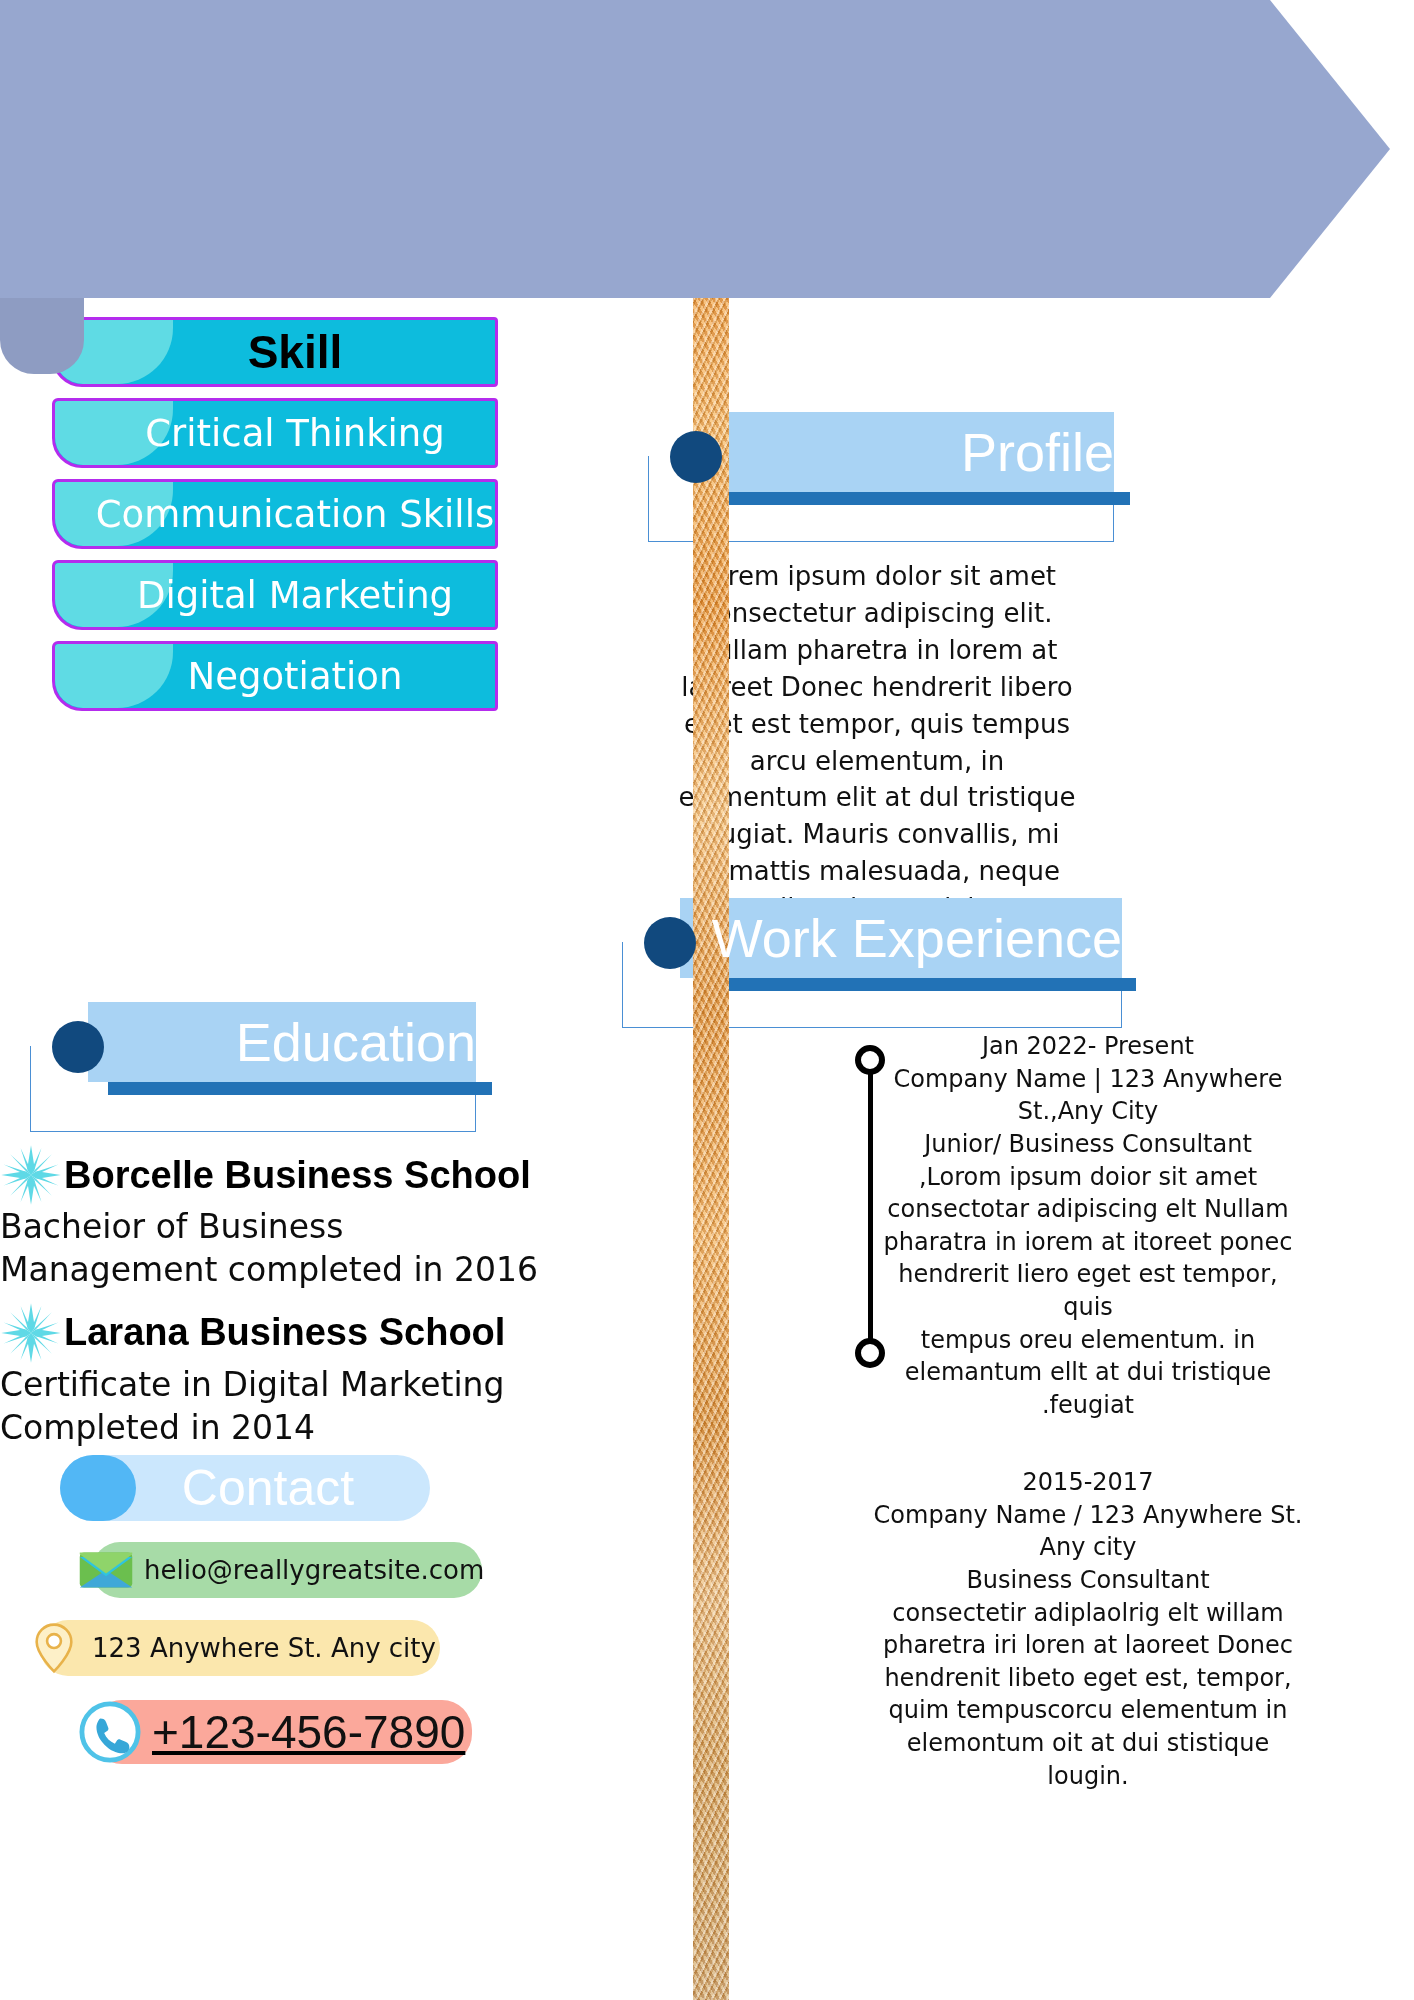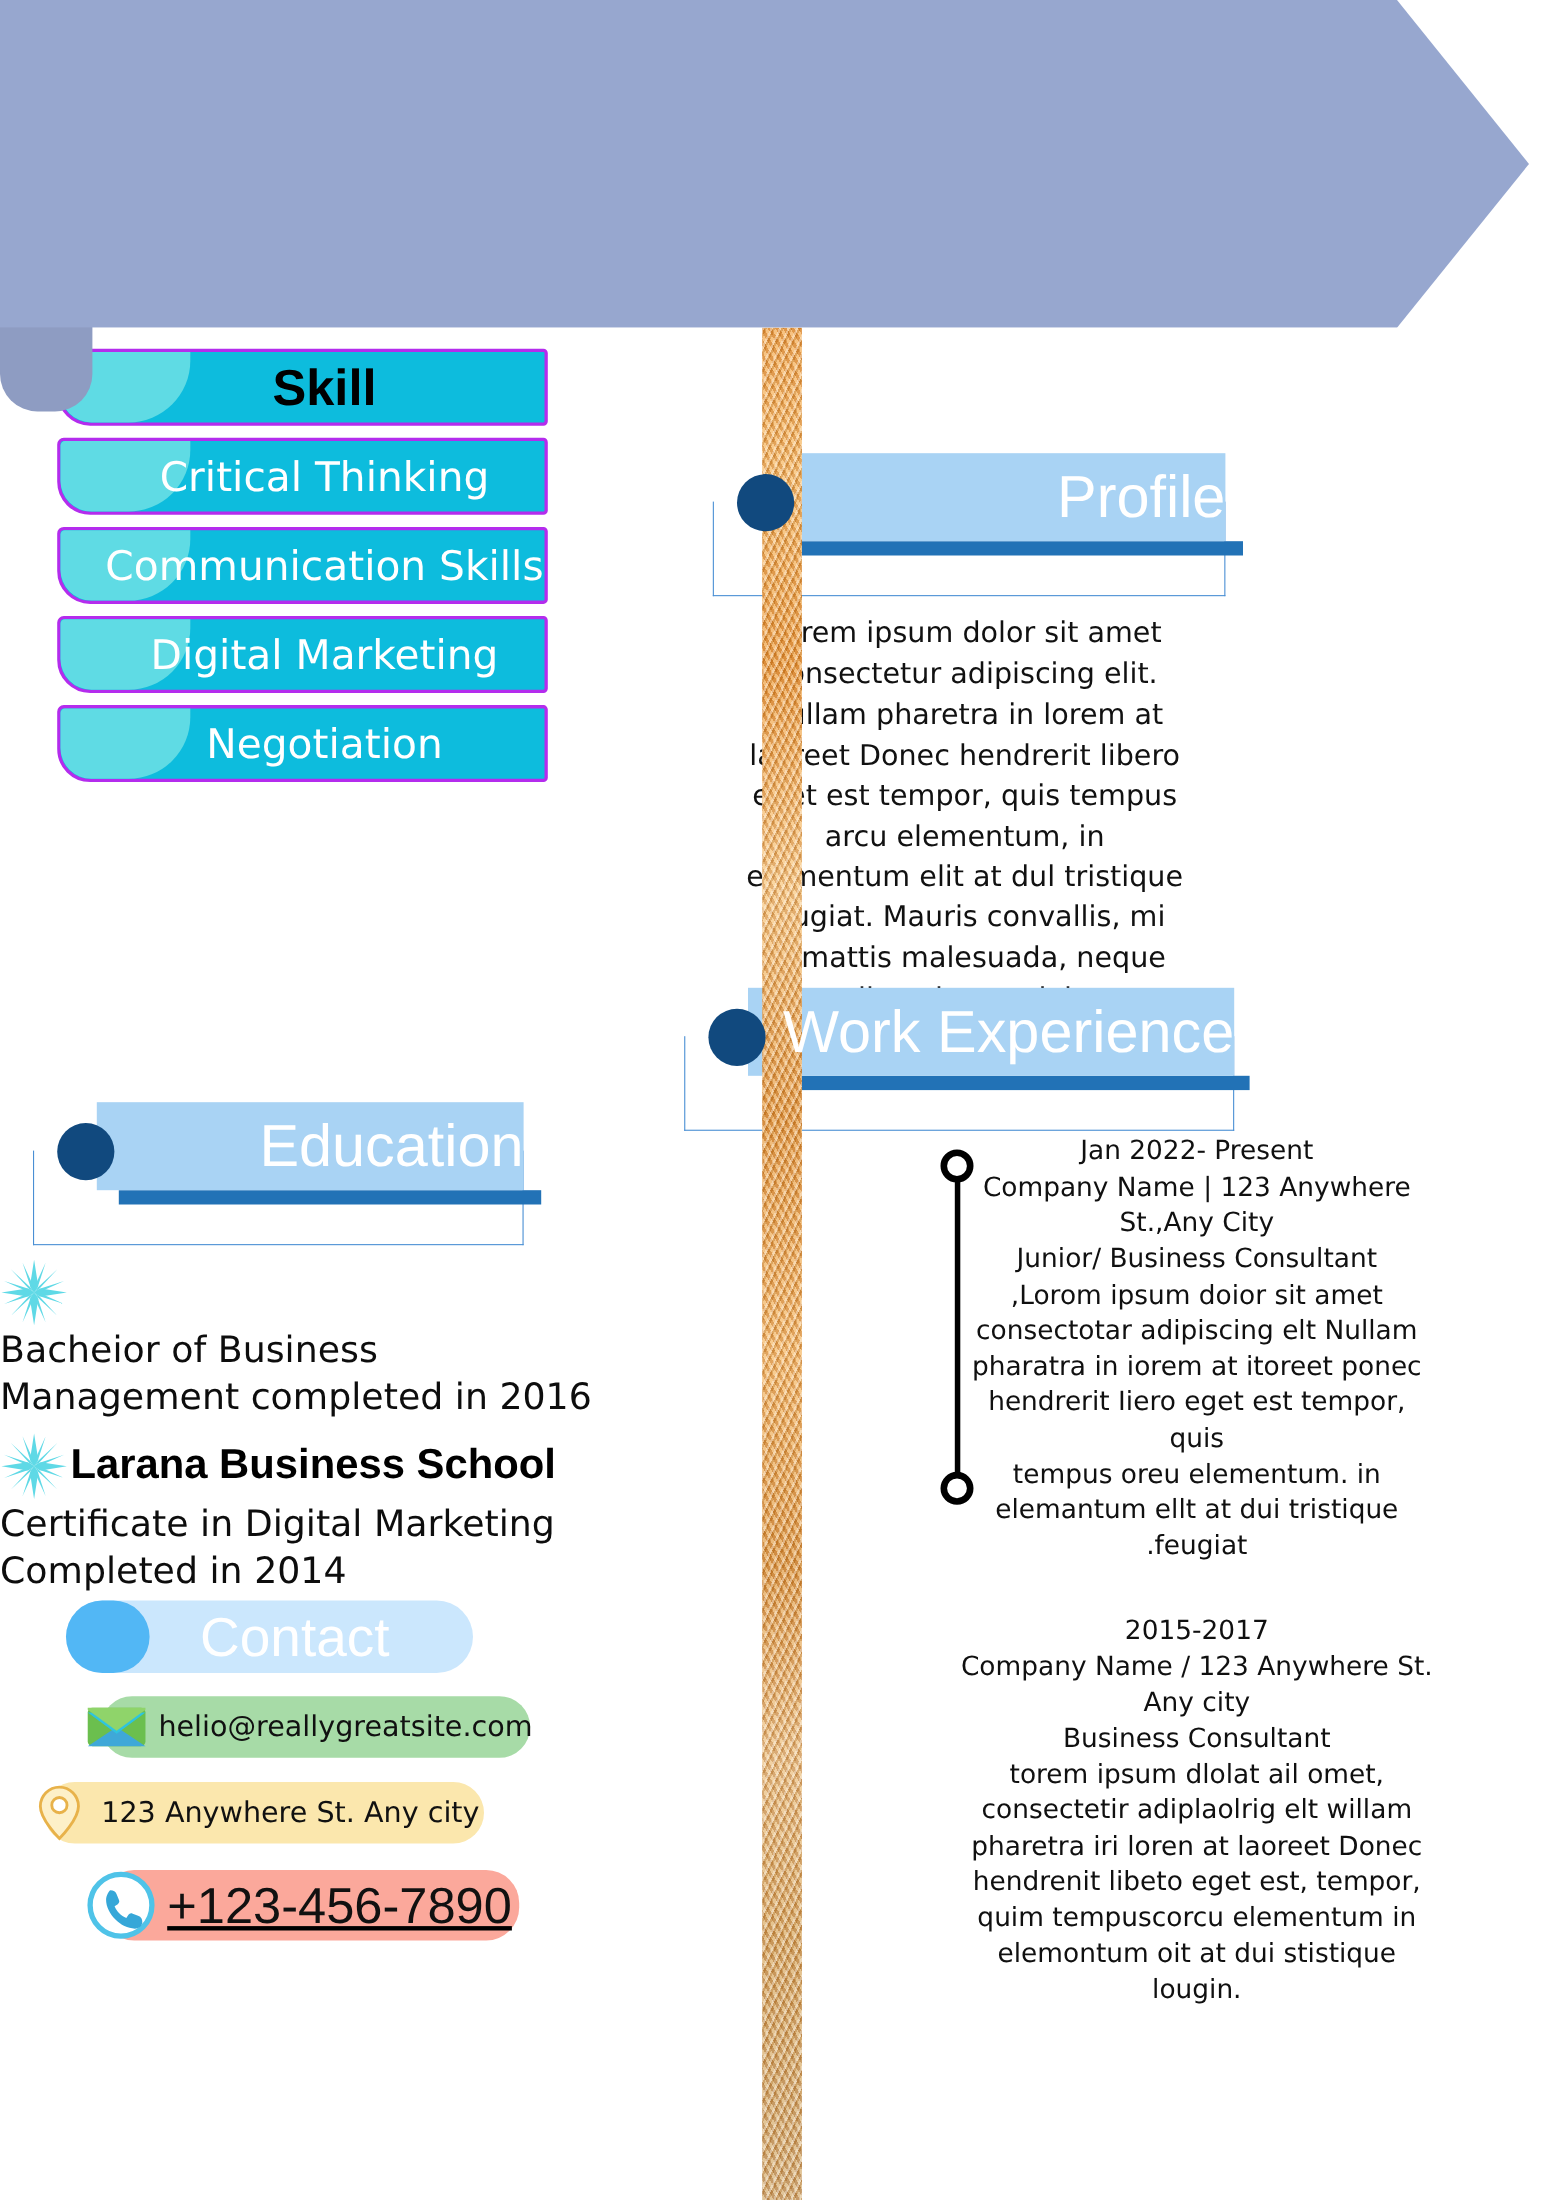--- a/index.html
+++ b/index.html
@@ -277,21 +277,20 @@
     <div class="line">tempus oreu elementum. in</div>
     <div class="line">elemantum ellt at dui tristique</div>
     <div class="line">.feugiat</div>
   </div>
 
   <div class="job" id="job2">
     <div class="line">2015-2017</div>
     <div class="line">Company Name / 123 Anywhere St.</div>
     <div class="line">Any city</div>
     <div class="line">Business Consultant</div>
-    <div class="line">torem ipsum dlolat ail omet,</div>
     <div class="line">consectetir adiplaolrig elt willam</div>
     <div class="line">pharetra iri loren at laoreet Donec</div>
     <div class="line">hendrenit libeto eget est, tempor,</div>
     <div class="line">quim tempuscorcu elementum in</div>
     <div class="line">elemontum oit at dui stistique lougin.</div>
   </div>
 
   <div class="sec-head" id="edu-head">
     <div class="hdr-bracket"></div>
     <div class="hdr-underline"></div>
@@ -319,20 +318,21 @@
               <path d="M67 94 L51 59 L50 50 L55 57 Z"></path>
               <path d="M94 33 L59 49 L50 50 L57 45 Z"></path>
               <path d="M6 67 L41 51 L50 50 L43 55 Z"></path>
               <path d="M67 6 L51 41 L50 50 L55 43 Z"></path>
               <path d="M33 94 L49 59 L50 50 L45 57 Z"></path>
               <path d="M94 67 L59 51 L50 50 L57 55 Z"></path>
               <path d="M6 33 L41 49 L50 50 L43 45 Z"></path>
             </g>
           </svg>
         </span>
+        <span class="edu-school">Borcelle Business School</span>
       </div>
       <div class="edu-detail">Bacheior of Business Management completed in 2016</div>
     </div>
 
     <div class="edu-entry">
       <div class="edu-school-row">
         <span class="star-icon">
           <svg viewBox="0 0 100 100" width="62" height="62">
             <g fill="#5fd9e6">
               <path d="M50 2 L56 40 L50 50 L44 40 Z"></path>

